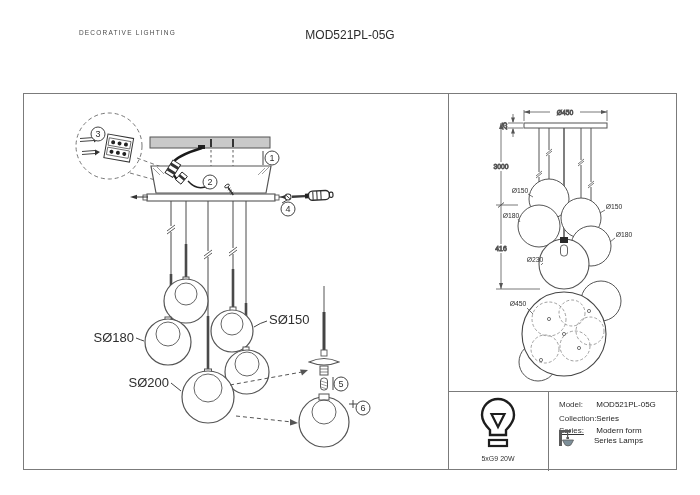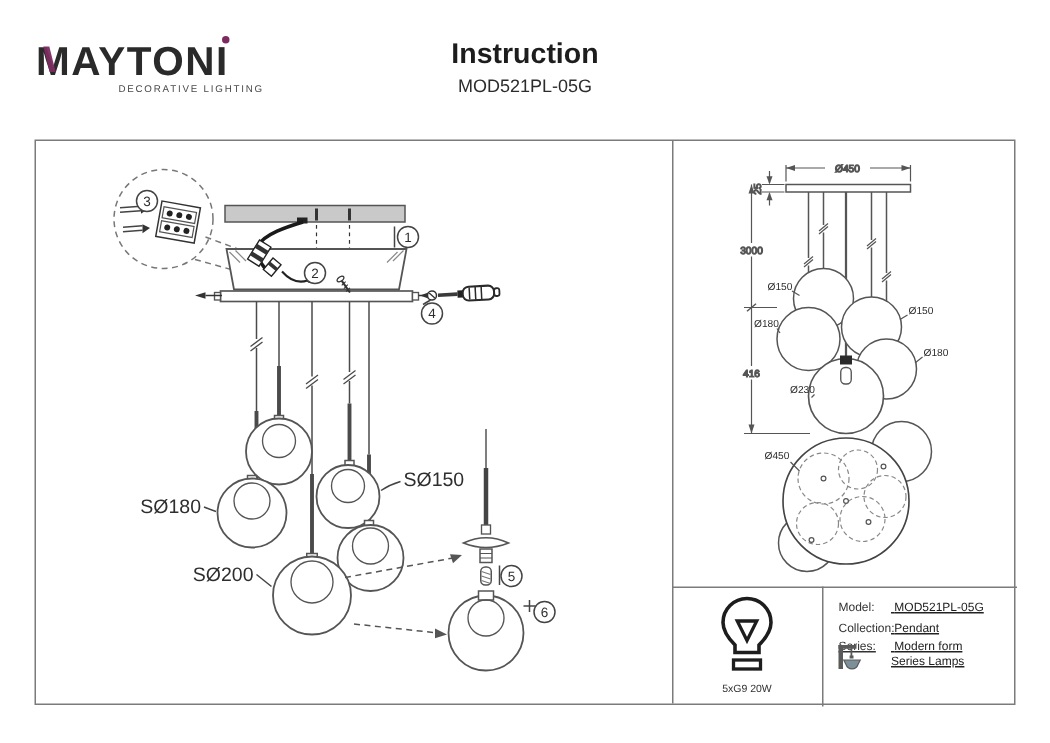--- a/index.html
+++ b/index.html
@@ -14,43 +14,37 @@
   .doc-model{font-size:12px;color:#2c2c2c;margin-top:2px;}
   .main-box{position:absolute;left:23px;top:93px;width:654px;height:377px;border:1px solid #7b7b7b;box-sizing:border-box;}
   .vdiv{position:absolute;left:424px;top:0;width:1px;height:100%;background:#7b7b7b;}
   .hdiv-right{position:absolute;left:424px;top:297px;width:230px;height:1px;background:#7b7b7b;}
   .vdiv2{position:absolute;left:524px;top:297px;width:1px;height:80px;background:#7b7b7b;}
   .left-svg{position:absolute;left:0;top:0;}
   .right-svg{position:absolute;left:424px;top:0;}
   .bulb-cell{position:absolute;left:424px;top:297px;width:100px;height:80px;text-align:center;}
   .bulb-label{font-size:7px;color:#333;margin-top:-2px;}
   .spec-cell{position:absolute;left:524px;top:297px;width:130px;height:80px;font-size:8px;color:#222;}
-  .spec-row{position:absolute;left:11px;white-space:nowrap;text-decoration:underline;}
+  .spec-row{position:absolute;left:11px;white-space:nowrap;}
   .spec-label{display:inline-block;width:35px;color:#333;}
   .spec-label.underlined{text-decoration:underline;}
   .spec-value{color:#1c1c1c;}
   svg text{font-family:"Liberation Sans",sans-serif;fill:#2e2e2e;}
   svg .callout-num{font-size:9px;}
   svg .size-label{font-size:13px;}
   svg .dim-label{font-size:6.8px;}
 </style>
 </head>
 <body>
 
 <div class="hdr-brand">
-  <div class="brand-word">
-    <span>MAYTONI</span>
-    <span class="logo-dot"></span>
-    <span class="logo-mbar"></span>
-  </div>
   <div class="tagline">DECORATIVE LIGHTING</div>
 </div>
 
 <div class="title-wrap">
-  <div class="doc-title">Instruction</div>
   <div class="doc-model">MOD521PL-05G</div>
 </div>
 
 <div class="main-box">
   <div class="vdiv"></div>
   <div class="hdiv-right"></div>
   <div class="vdiv2"></div>
 
   <svg class="left-svg" width="424" height="377" viewBox="0 0 424 377">
 
@@ -411,21 +405,21 @@
     <div class="bulb-label">5xG9 20W</div>
   </div>
 
   <div class="spec-cell">
     <div class="spec-row" style="top:9px;">
       <span class="spec-label">Model:</span>
       <span class="spec-value">MOD521PL-05G</span>
     </div>
     <div class="spec-row" style="top:23px;">
       <span class="spec-label">Collection:</span>
-      <span class="spec-value">Pendant</span>
+      <span class="spec-value">Series</span>
     </div>
     <div class="spec-row" style="top:35px;">
       <span class="spec-label underlined">Series:</span>
       <span class="spec-value">Modern form</span>
     </div>
     <div class="spec-row" style="top:45px;left:46px;">
       <span class="spec-value">Series Lamps</span>
     </div>
     <svg width="20" height="20" viewBox="0 0 20 20" style="position:absolute;left:10px;top:38px;">
       <rect x="1" y="1" width="3" height="16" fill="#5a5a5a"></rect>

